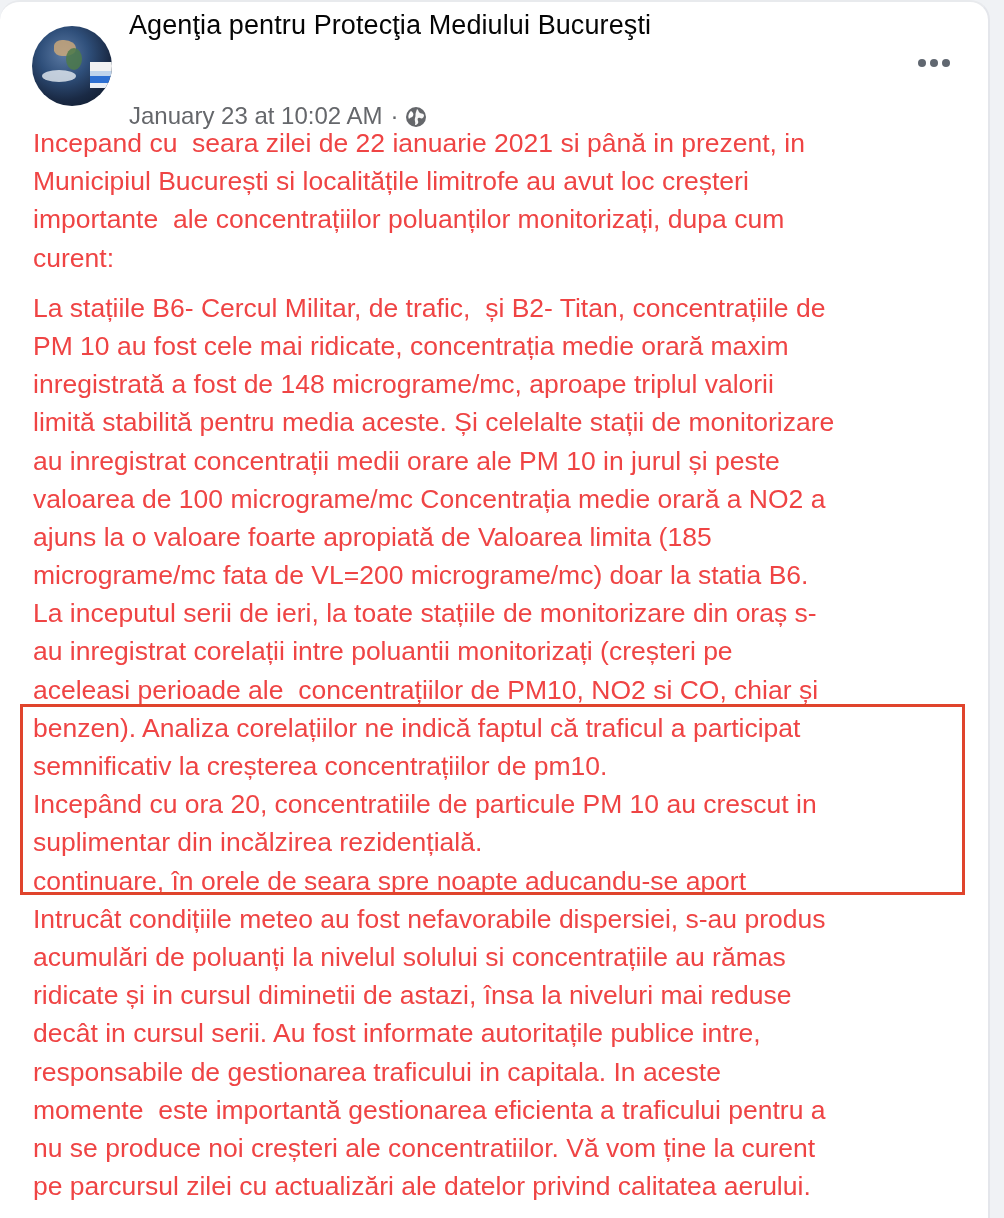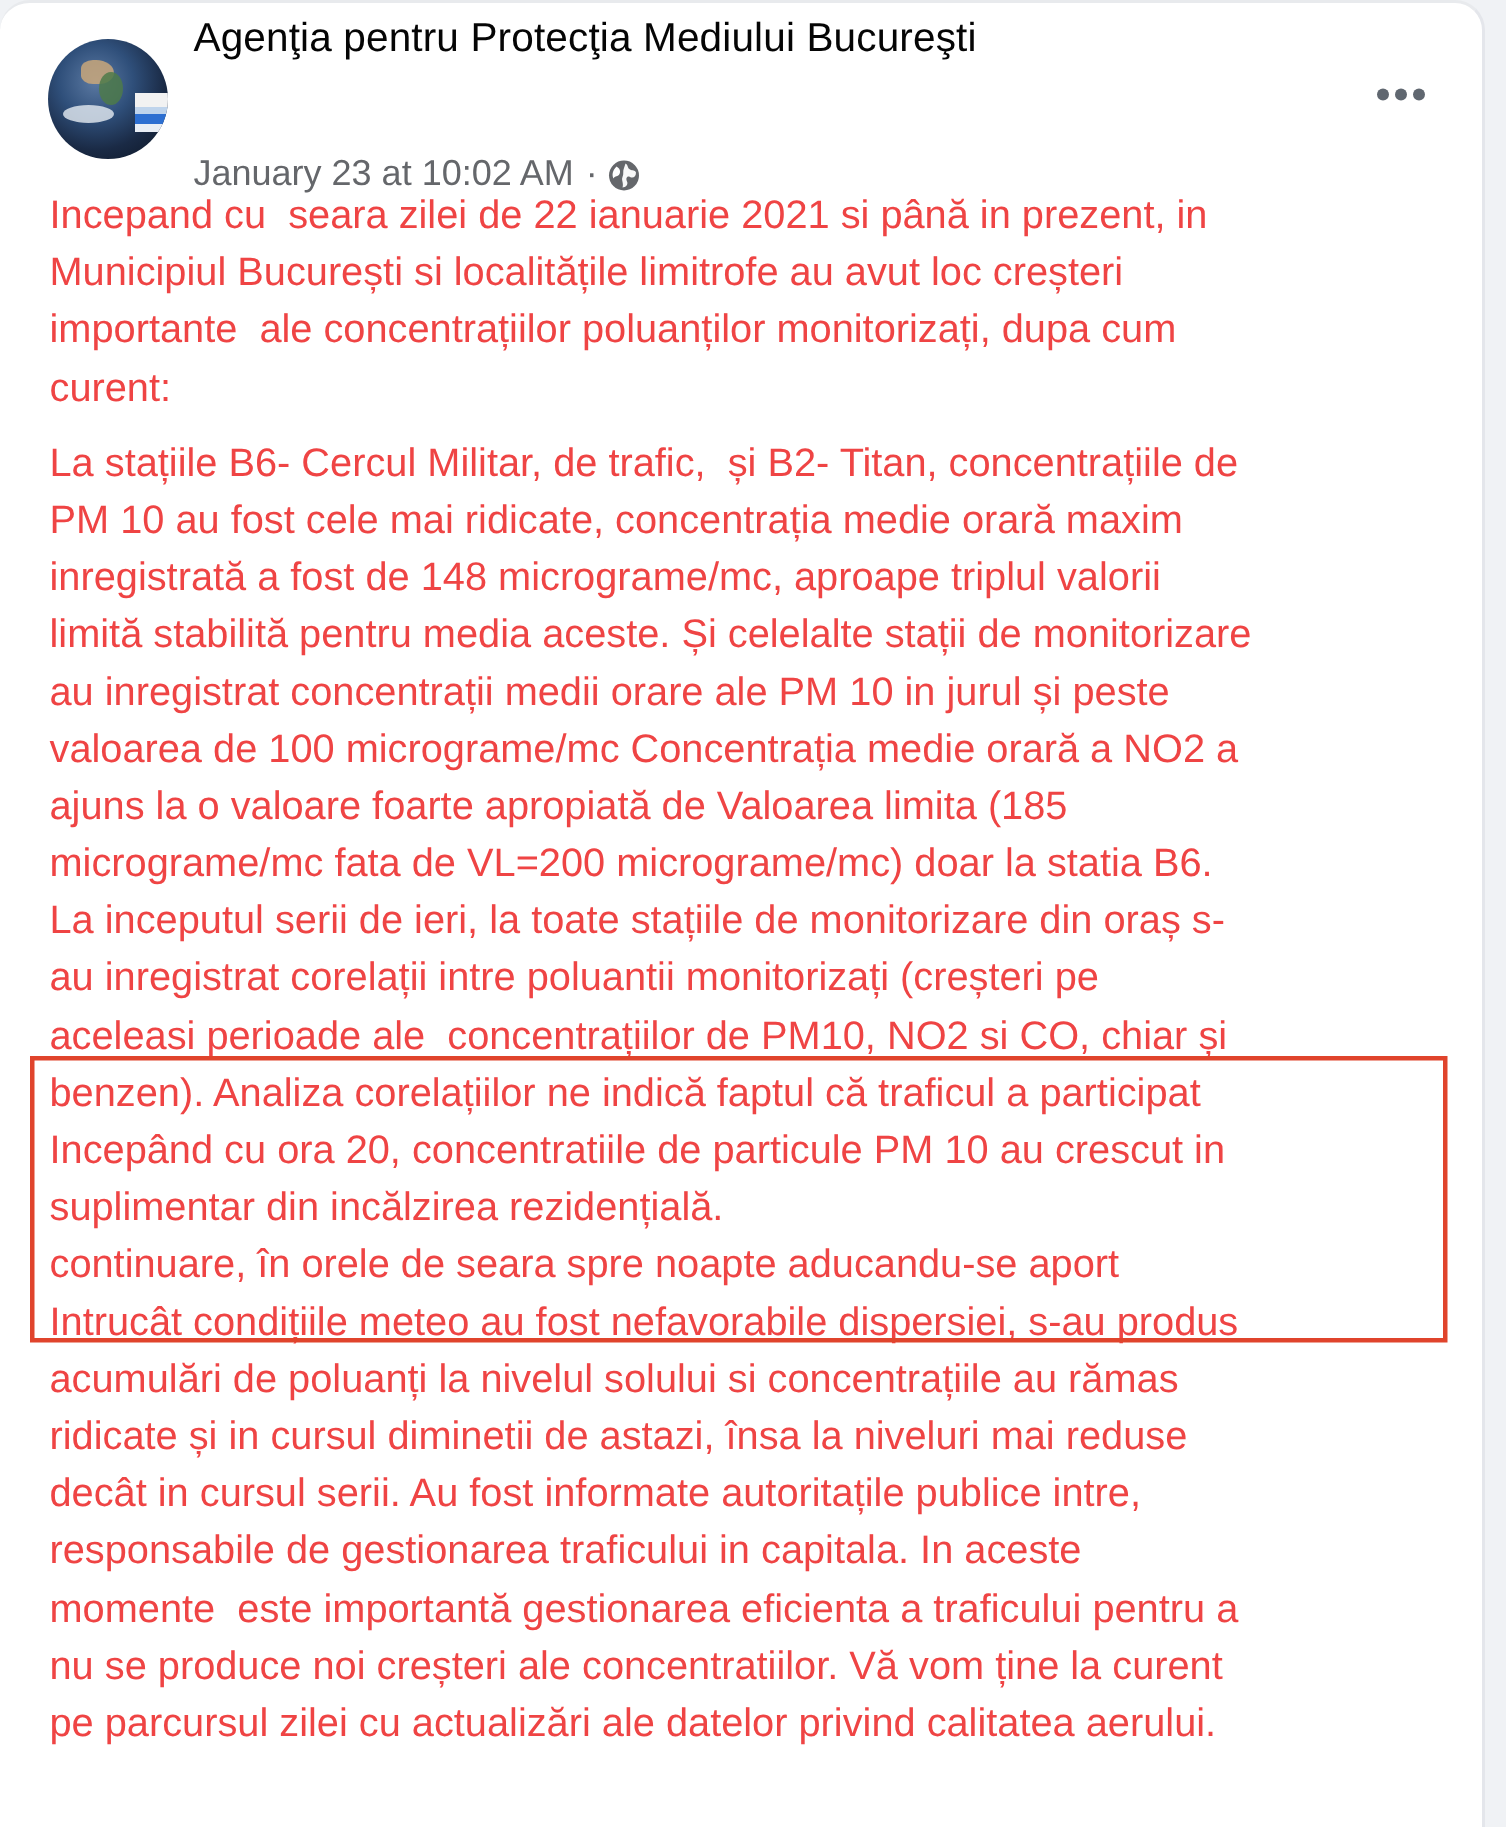--- a/index.html
+++ b/index.html
@@ -165,20 +165,21 @@
       <div class="line">au inregistrat concentrații medii orare ale PM 10 in jurul și peste</div>
       <div class="line">valoarea de 100 micrograme/mc Concentrația medie orară a NO2 a</div>
       <div class="line">ajuns la o valoare foarte apropiată de Valoarea limita (185</div>
       <div class="line">micrograme/mc fata de VL=200 micrograme/mc) doar la statia B6.</div>
       <div class="line">La inceputul serii de ieri, la toate stațiile de monitorizare din oraș s-</div>
       <div class="line">au inregistrat corelații intre poluantii monitorizați (creșteri pe</div>
       <div class="line">aceleasi perioade ale  concentrațiilor de PM10, NO2 si CO, chiar și</div>
     </div>
     <div>
       <div class="line">benzen). Analiza corelațiilor ne indică faptul că traficul a participat</div>
+      <div class="line">semnificativ la creșterea concentrațiilor de pm10.</div>
       <div class="line">Incepând cu ora 20, concentratiile de particule PM 10 au crescut in</div>
       <div class="line">suplimentar din incălzirea rezidențială.</div>
       <div class="line">continuare, în orele de seara spre noapte aducandu-se aport</div>
     </div>
     <div>
       <div class="line">Intrucât condițiile meteo au fost nefavorabile dispersiei, s-au produs</div>
       <div class="line">acumulări de poluanți la nivelul solului si concentrațiile au rămas</div>
       <div class="line">ridicate și in cursul diminetii de astazi, însa la niveluri mai reduse</div>
       <div class="line">decât in cursul serii. Au fost informate autoritațile publice intre,</div>
       <div class="line">responsabile de gestionarea traficului in capitala. In aceste</div>

